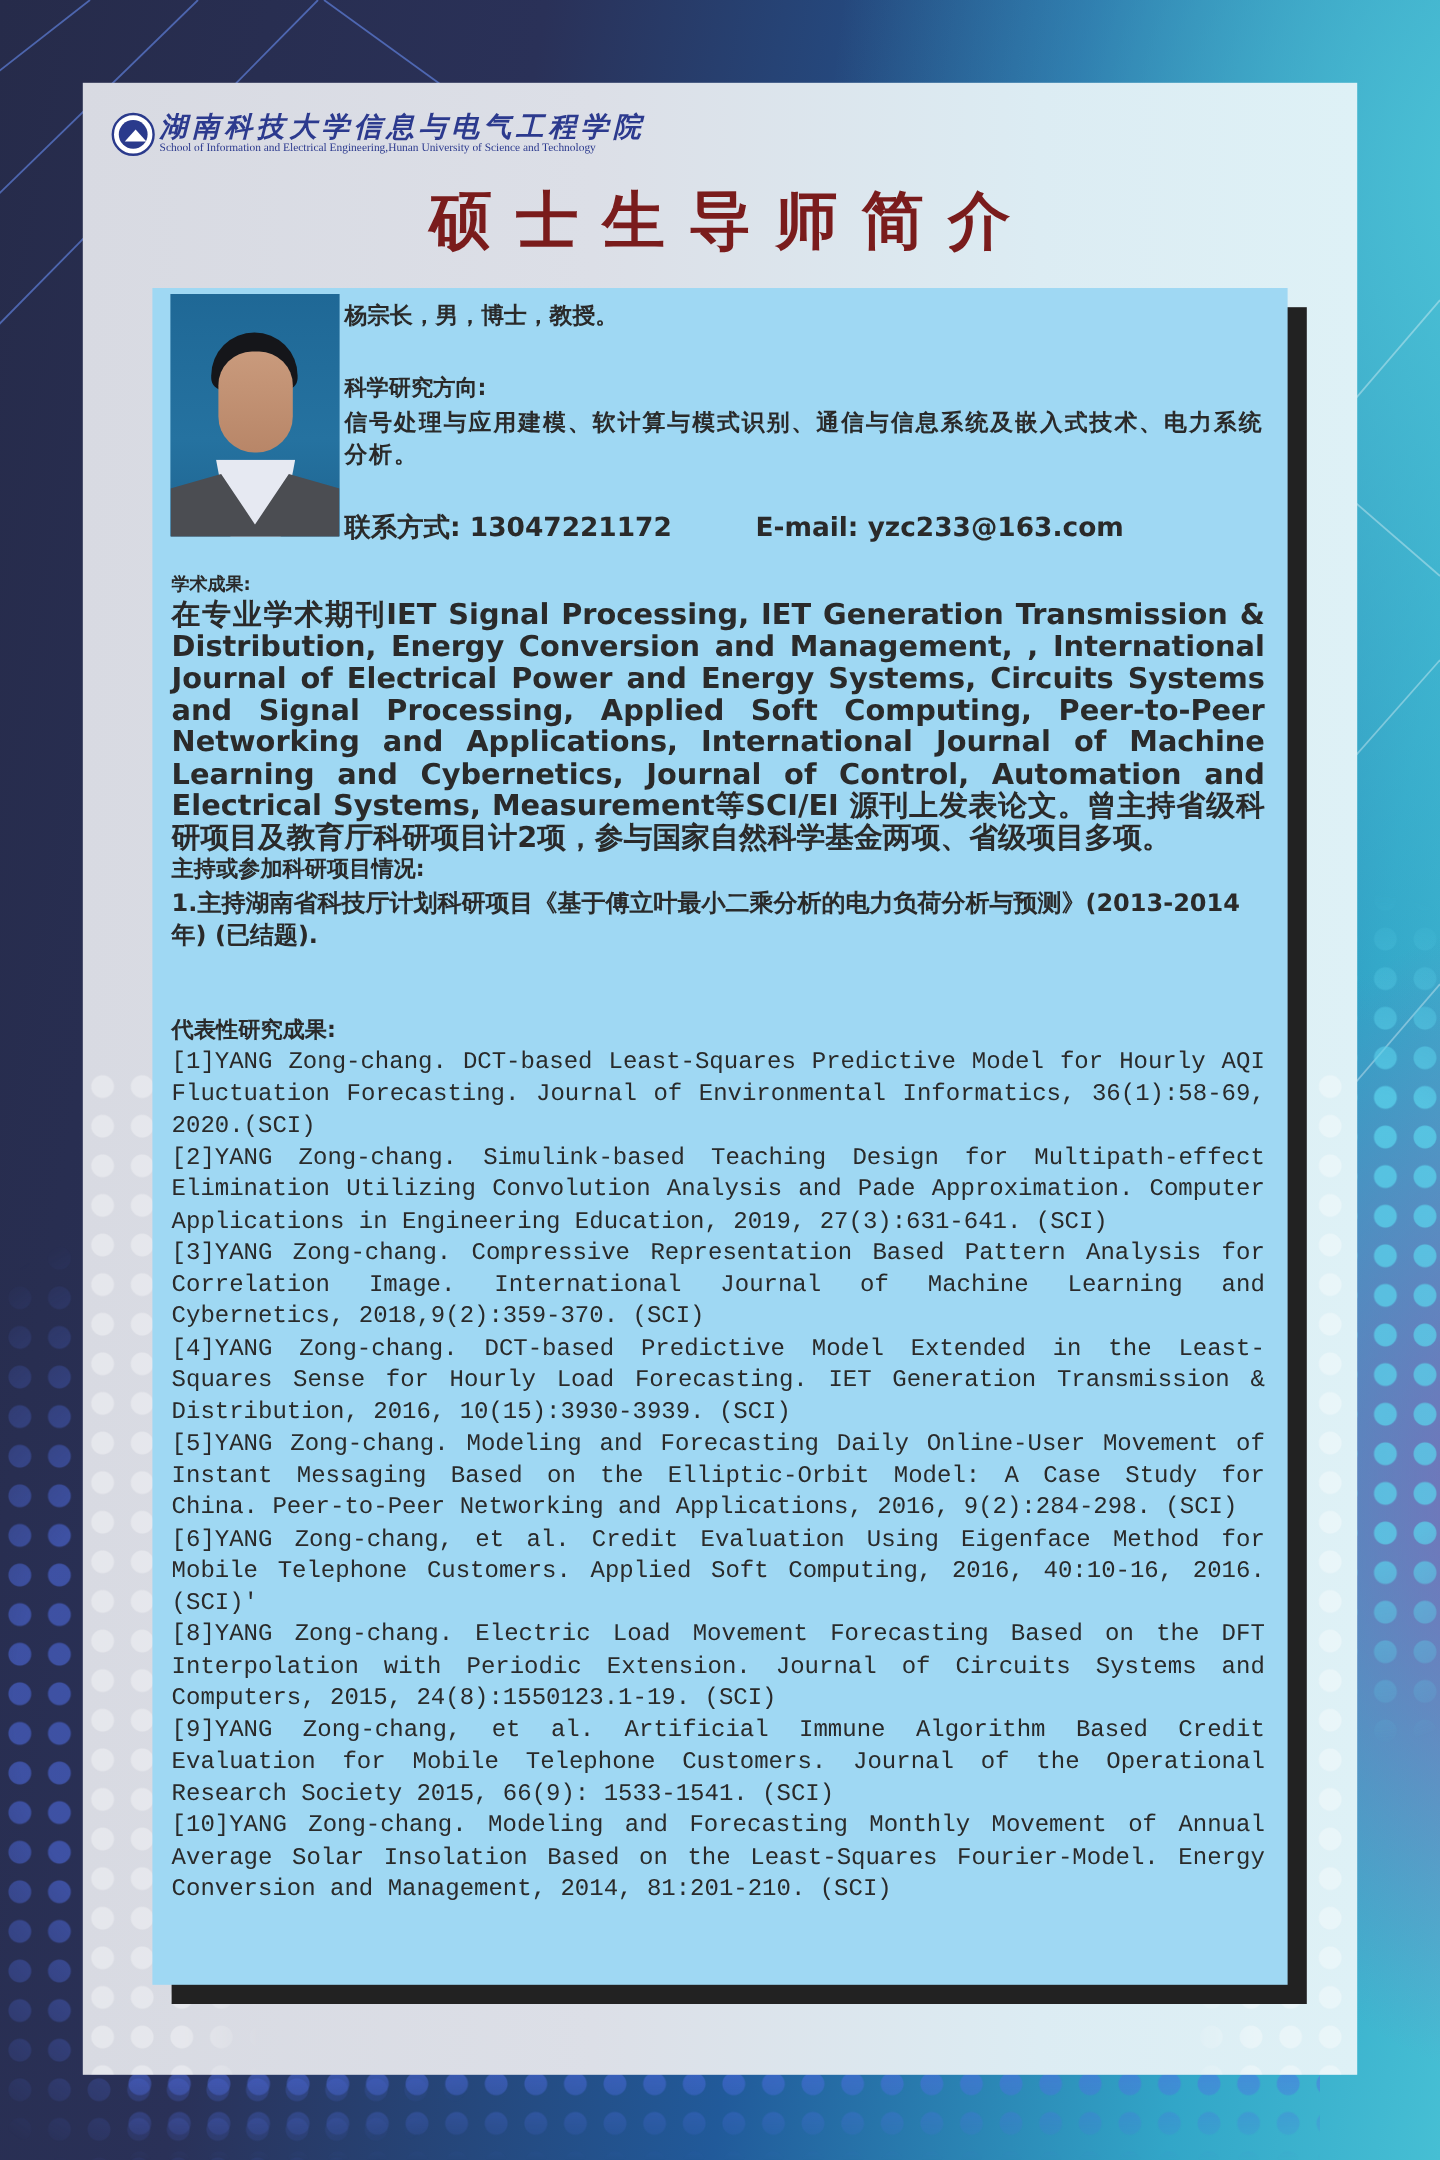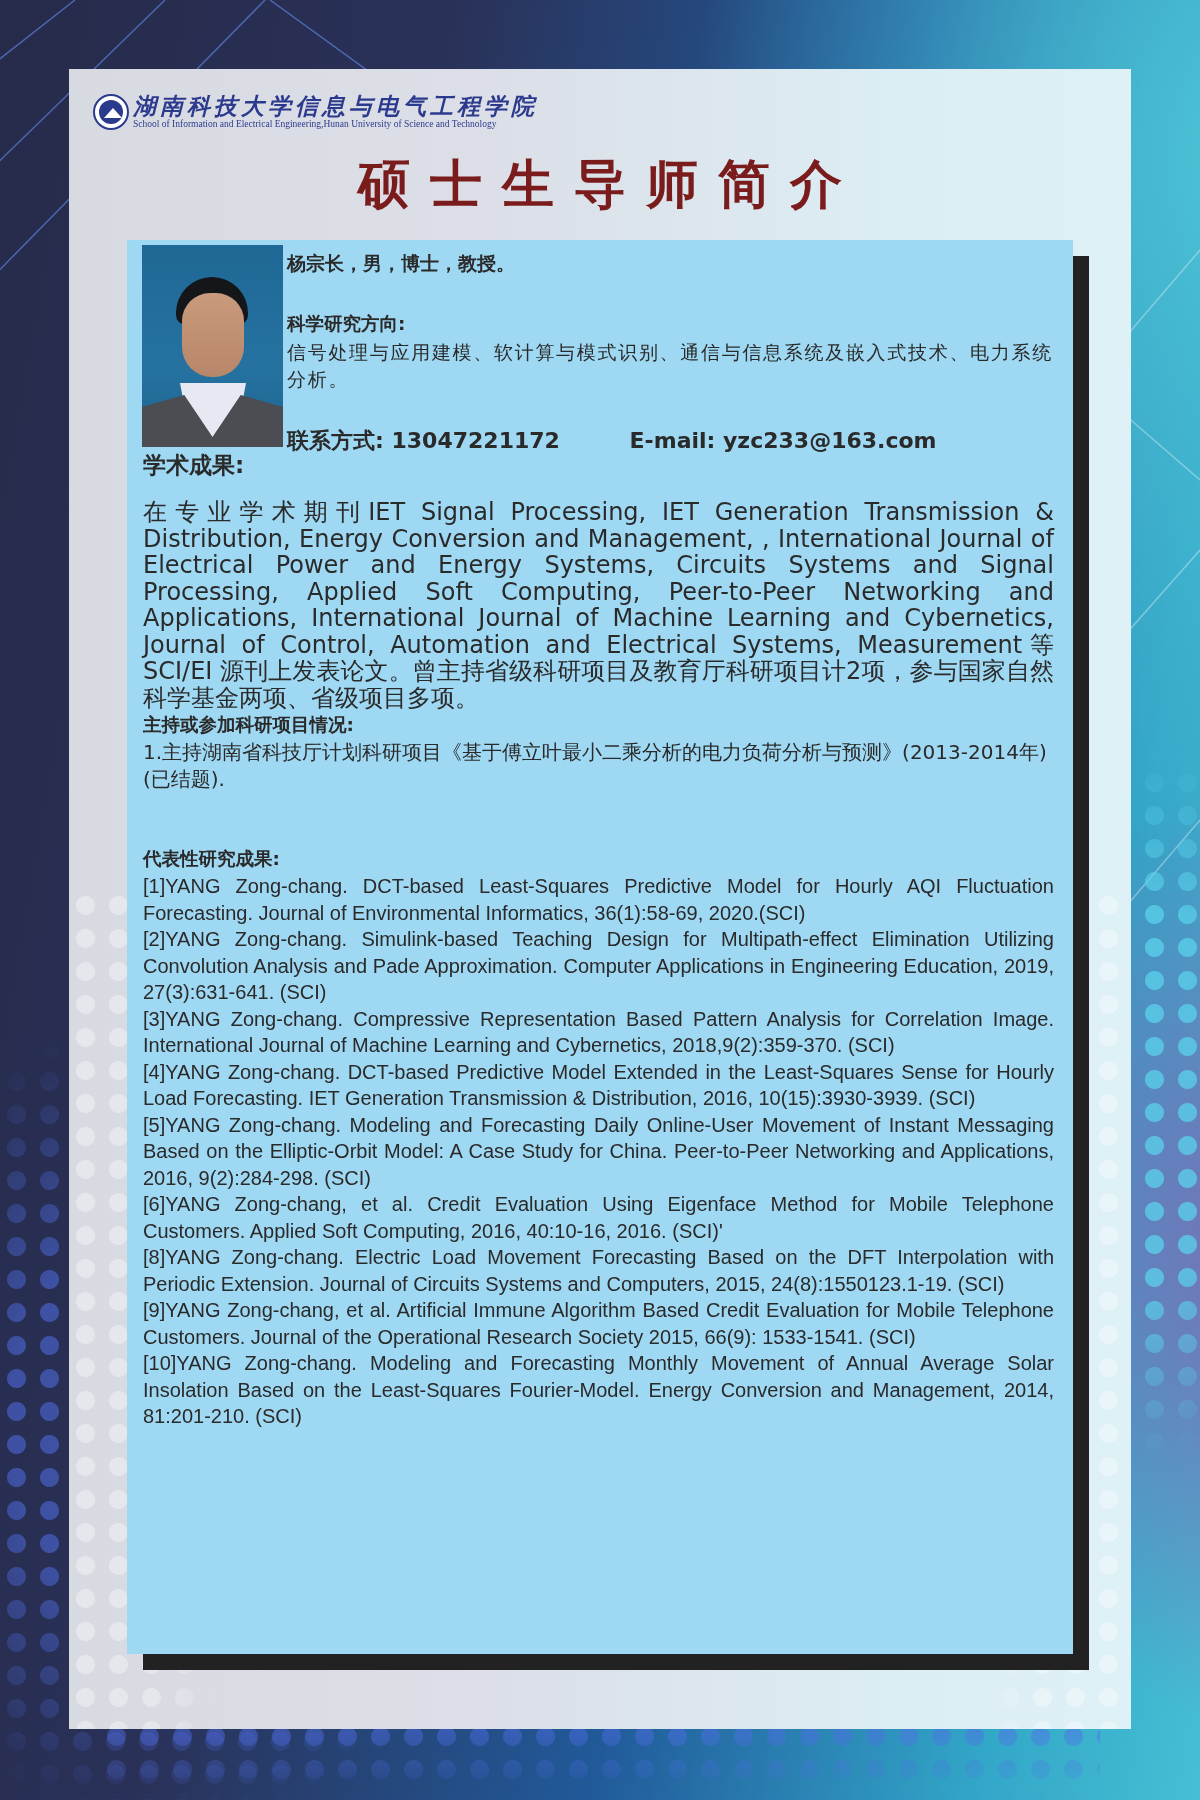--- a/index.html
+++ b/index.html
@@ -96,33 +96,33 @@
   }
   .photo .collar {
     position: absolute; left: 38px; top: 138px; width: 66px; height: 70px;
     background: #e6e9f2; clip-path: polygon(0 0, 100% 0, 80% 100%, 20% 100%);
   }
   .photo .sweater {
     position: absolute; left: 0; top: 150px; width: 141px; height: 60px;
     background: #4b4d52; clip-path: polygon(0 20%, 30% 0, 50% 70%, 70% 0, 100% 20%, 100% 100%, 0 100%);
   }
 
-  .t { position: absolute; color: #2a2a2a; font-size: 19.5px; line-height: 26.5px; }
+  .t { position: absolute; color: #2a2a2a; font-size: 19.5px; line-height: 26.5px; font-family: Liberation Mono, monospace; }
   .t.bold { font-weight: bold; }
-  .cn { font-family: "DejaVu Sans", "Liberation Sans", sans-serif; }
+  .cn { font-family: "DejaVu Sans", "Liberation Sans", sans-serif; font-weight: bold; }
   .justify { text-align: justify; text-align-last: left; }
 
   .name-line { left: 287px; top: 250px; font-size: 19px; }
   .rd-heading { left: 287px; top: 311px; font-size: 18.5px; }
   .rd-text { left: 287px; top: 339px; width: 768px; font-size: 19px; letter-spacing: 1.7px; }
   .contact-line { left: 287px; top: 428px; font-size: 22px; }
   .contact-email { margin-left: 62px; }
 
   .block { left: 143px; width: 911px; }
-  .achv-heading { top: 452px; font-size: 23px; }
+  .achv-heading { top: 474px; font-size: 15px; }
   .achv-text { top: 499px; font-size: 24px; }
   .proj-heading { top: 712px; font-size: 18.5px; }
   .proj-list { top: 739px; font-size: 20px; }
   .pub-heading { top: 846px; font-size: 18.5px; }
   .pub-list { top: 873px; font-size: 20px; }
   .item { display: block; }
 </style>
 </head>
 <body>
 

